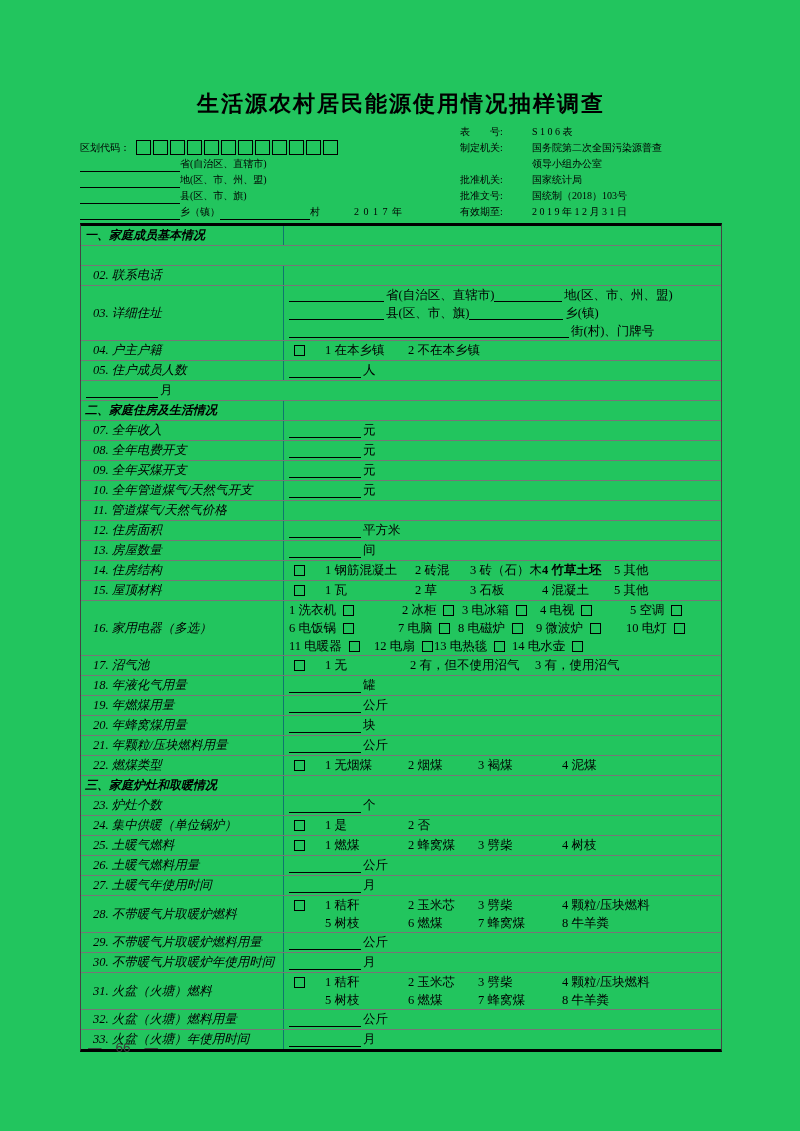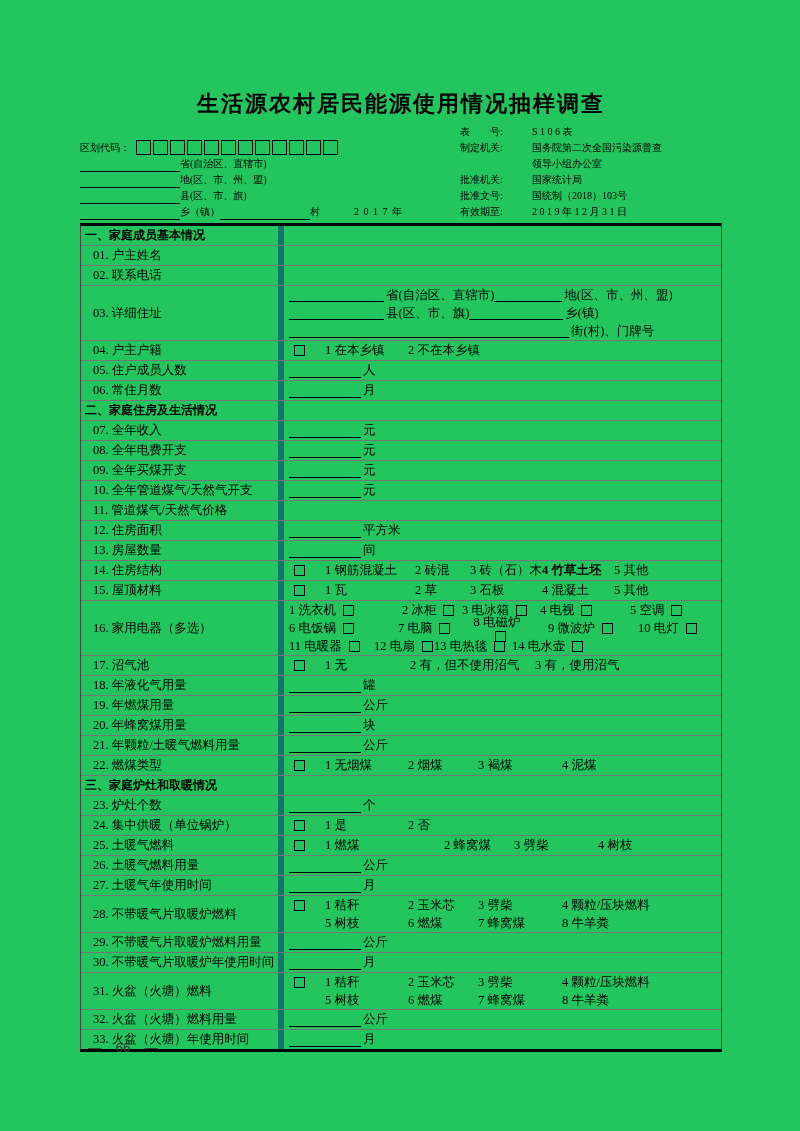--- a/index.html
+++ b/index.html
@@ -18,22 +18,22 @@
   .code-box{display:inline-block;width:13px;height:13px;border:1px solid #000;margin:0 2px 1px 0;align-self:flex-end;}
   .u{display:inline-block;border-bottom:1px solid #000;height:12px;}
   .u-w100{width:100px;}
   .u-w90{width:90px;}
   .h-year{margin-left:34px;letter-spacing:1px;}
   
   .form-table{margin-top:3px;border-left:1px solid #444;border-right:1px solid #444;
               border-top:3px solid #000;border-bottom:3px solid #000;font-size:12.5px;}
   .t-row{display:flex;min-height:19px;border-top:1px solid #767676;}
   .t-row:first-child{border-top:none;}
-  .t-label{width:203px;flex:none;border-right:6px solid #0f766e;box-sizing:border-box;
-           padding-left:12px;display:flex;align-items:center;white-space:nowrap;overflow:hidden;}
+  .t-label{width:203px;flex:none;border-right:1px solid #0f766e;box-sizing:border-box;
+           padding-left:12px;display:flex;align-items:center;white-space:nowrap;overflow:hidden;font-style:italic;}
   .t-row.section .t-label{padding-left:4px;font-weight:bold;
            font-family:"Liberation Sans","DejaVu Sans",sans-serif;font-size:12px;}
   .row-no{margin-right:3px;}
   .t-cell{flex:1;display:flex;flex-direction:column;justify-content:center;
           padding:0 2px 0 5px;overflow:hidden;}
   .cell-line{display:flex;align-items:center;height:19px;white-space:nowrap;}
   .t-row.multi .cell-line{height:18px;}
   .box{width:9px;height:9px;border:1px solid #000;flex:none;margin:0 20px 0 5px;}
   .box-spacer{width:36px;flex:none;}
   .item-opt{display:inline-flex;align-items:center;}
@@ -77,24 +77,20 @@
           <div class="h-left"><span class="u u-w100"></span><span class="h-unit">乡（镇）</span><span class="u u-w90"></span><span class="h-unit">村</span><span class="h-year">2 0 1 7 年</span></div>
           <div class="h-right"><span class="h-label">有效期至:</span><span class="h-value">2 0 1 9 年 1 2 月 3 1 日</span></div>
         </div>
       </div>
     <div class="form-table" id="form-table">
         <div class="t-row section">
           <div class="t-label">一、家庭成员基本情况</div>
           <div class="t-cell"></div>
         </div>
         <div class="t-row">
-          <div class="t-label">
-            <span class="row-no">01.</span>
-            <span class="row-text">户主姓名</span>
-          </div>
           <div class="t-cell">
             <div class="cell-line"></div>
           </div>
         </div>
         <div class="t-row">
           <div class="t-label">
             <span class="row-no">02.</span>
             <span class="row-text">联系电话</span>
           </div>
           <div class="t-cell">
@@ -144,24 +140,20 @@
             <span class="row-text">住户成员人数</span>
           </div>
           <div class="t-cell">
             <div class="cell-line">
               <span class="blank"></span>
               <span class="unit">人</span>
             </div>
           </div>
         </div>
         <div class="t-row">
-          <div class="t-label">
-            <span class="row-no">06.</span>
-            <span class="row-text">常住月数</span>
-          </div>
           <div class="t-cell">
             <div class="cell-line">
               <span class="blank"></span>
               <span class="unit">月</span>
             </div>
           </div>
         </div>
         <div class="t-row section">
           <div class="t-label">二、家庭住房及生活情况</div>
           <div class="t-cell"></div>
@@ -306,25 +298,25 @@
             </div>
             <div class="cell-line">
               <span class="item-opt" style="min-width: 85px;">
                 <span>6 电饭锅</span>
                 <span class="box box-after"></span>
               </span>
               <span class="item-opt" style="min-width: 60px; margin-left: 24px;">
                 <span>7 电脑</span>
                 <span class="box box-after"></span>
               </span>
-              <span class="item-opt" style="min-width: 78px; flex-direction: column;">
+              <span class="item-opt" style="min-width: 78px;">
                 <span>8 电磁炉</span>
                 <span class="box box-after"></span>
               </span>
-              <span class="item-opt" style="min-width: 90px; margin-left: 12px;">
+              <span class="item-opt" style="min-width: 90px;">
                 <span>9 微波炉</span>
                 <span class="box box-after"></span>
               </span>
               <span class="item-opt">
                 <span>10 电灯</span>
                 <span class="box box-after"></span>
               </span>
             </div>
             <div class="cell-line">
               <span class="item-opt" style="min-width: 85px;">
@@ -392,21 +384,21 @@
           <div class="t-cell">
             <div class="cell-line">
               <span class="blank"></span>
               <span class="unit">块</span>
             </div>
           </div>
         </div>
         <div class="t-row">
           <div class="t-label">
             <span class="row-no">21.</span>
-            <span class="row-text">年颗粒/土暖气燃料用量</span>
+            <span class="row-text">年颗粒/压块燃料用量</span>
           </div>
           <div class="t-cell">
             <div class="cell-line">
               <span class="blank"></span>
               <span class="unit">公斤</span>
             </div>
           </div>
         </div>
         <div class="t-row">
           <div class="t-label">
@@ -454,21 +446,21 @@
         </div>
         <div class="t-row">
           <div class="t-label">
             <span class="row-no">25.</span>
             <span class="row-text">土暖气燃料</span>
           </div>
           <div class="t-cell">
             <div class="cell-line">
               <span class="box"></span>
               <span class="opt" style="min-width: 83px;">1 燃煤</span>
-              <span class="opt" style="min-width: 70px; margin-left: 36px;">2 蜂窝煤</span>
+              <span class="opt" style="min-width: 70px;">2 蜂窝煤</span>
               <span class="opt" style="min-width: 84px;">3 劈柴</span>
               <span class="opt">4 树枝</span>
             </div>
           </div>
         </div>
         <div class="t-row">
           <div class="t-label">
             <span class="row-no">26.</span>
             <span class="row-text">土暖气燃料用量</span>
           </div>

